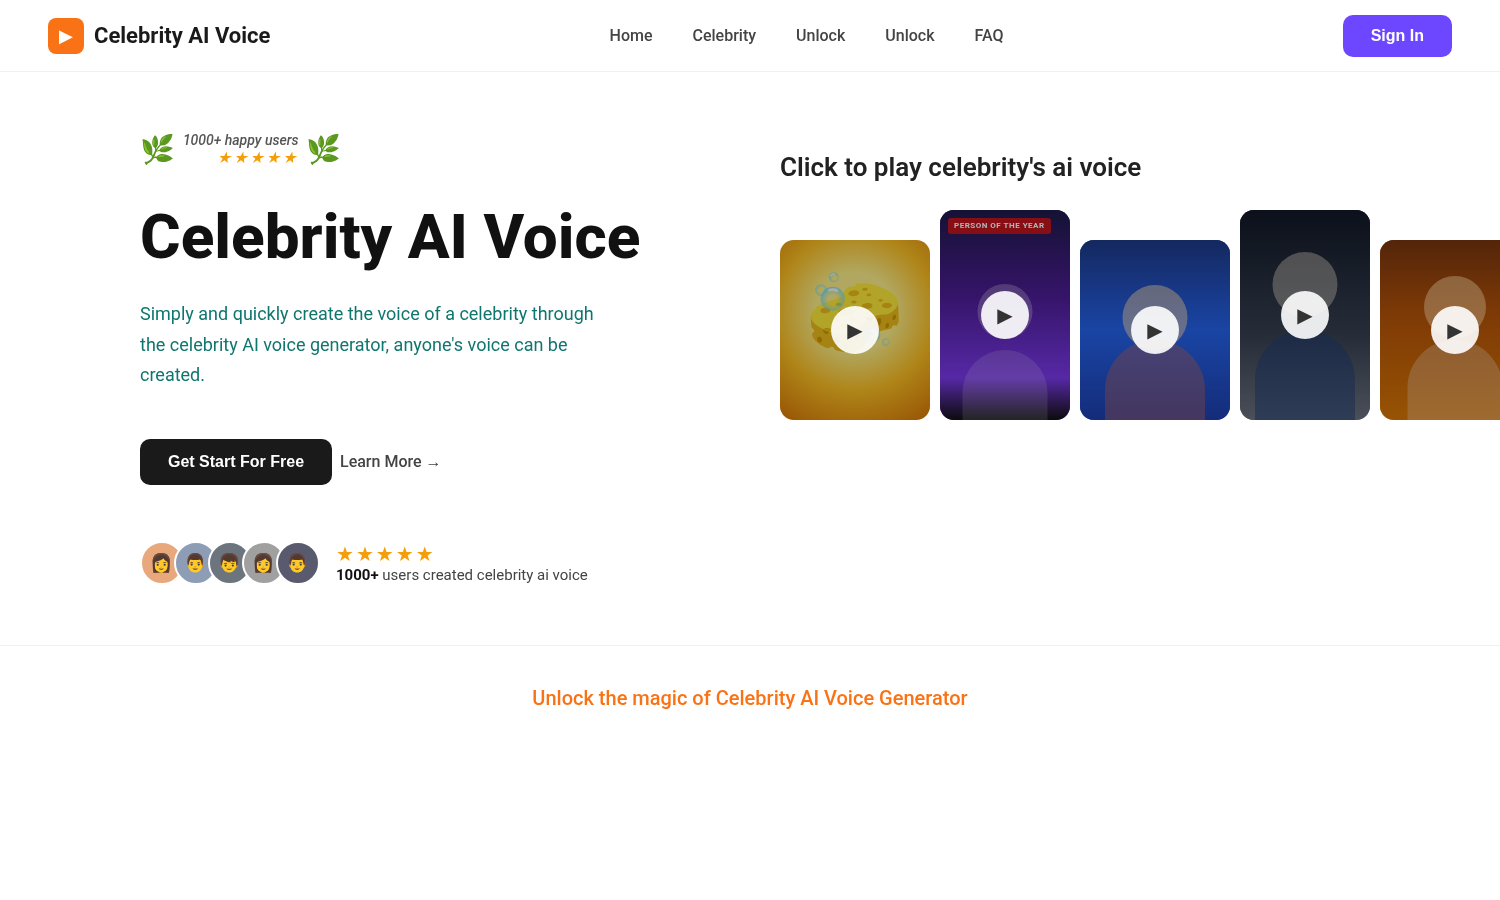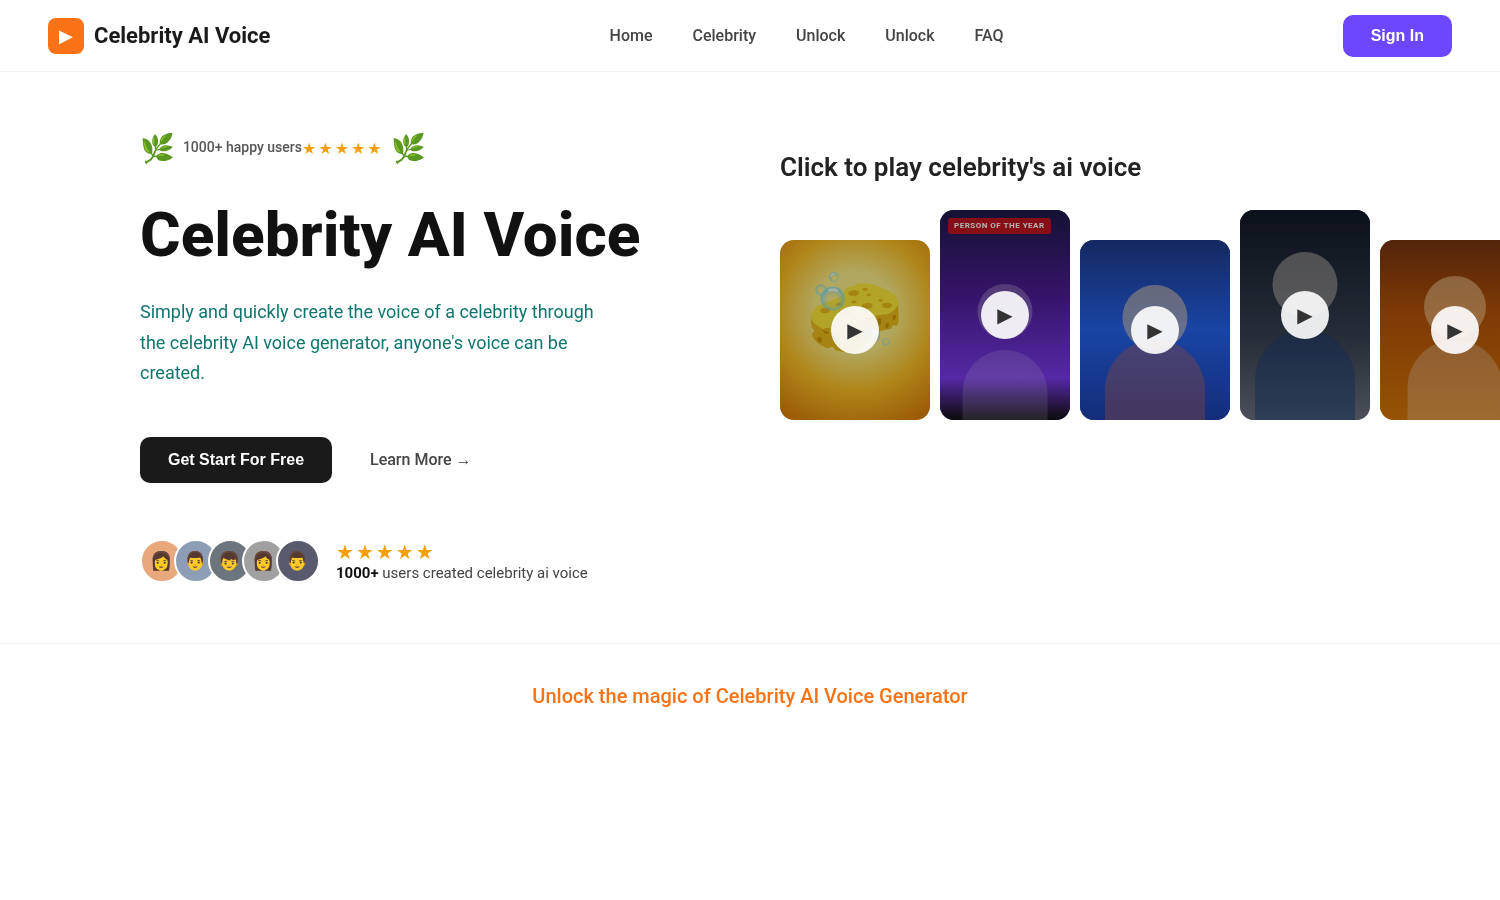--- a/index.html
+++ b/index.html
@@ -95,21 +95,23 @@
       align-items: center;
       gap: 8px;
       margin-bottom: 36px;
     }
     .laurel {
       color: #c8a84b;
       font-size: 28px;
     }
     .badge-center {
       display: flex;
-      align-items: flex-start;
+      flex-direction: column;
+      align-items: flex-end;
+      font-style: italic;
     }
     .badge-text {
       font-size: 14px;
       color: #555;
       font-weight: 500;
     }
     .stars {
       color: #f59e0b;
       font-size: 16px;
       letter-spacing: 2px;
@@ -128,21 +130,21 @@
       color: #0f766e;
       line-height: 1.7;
       margin-bottom: 48px;
       max-width: 480px;
     }
 
     
     .cta-buttons {
       display: flex;
       align-items: center;
-      gap: 38px;
+      gap: 8px;
       margin-bottom: 56px;
     }
     .btn-primary {
       background: #1a1a1a;
       color: white;
       border: none;
       border-radius: 10px;
       padding: 14px 28px;
       font-size: 16px;
       font-weight: 600;

